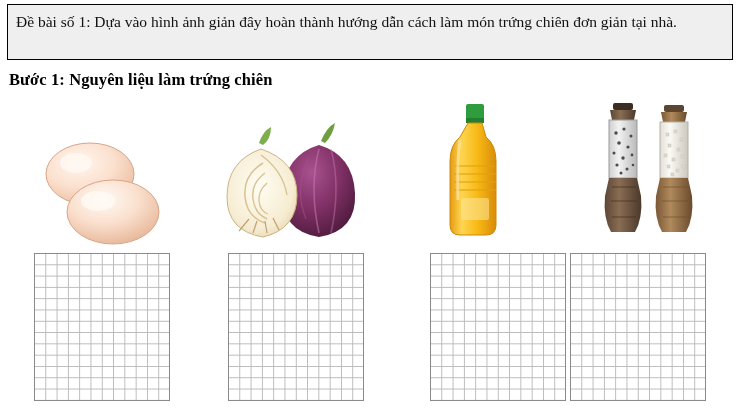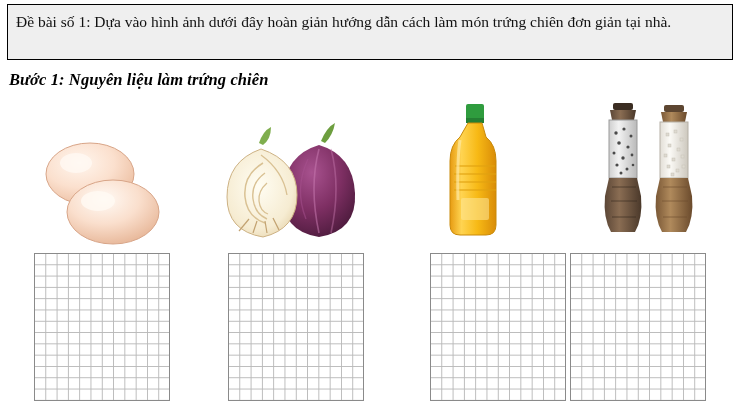--- a/index.html
+++ b/index.html
@@ -39,21 +39,20 @@
   
   .step-heading {
     position: absolute;
     left: 9px;
     top: 70px;
     font-family: "Liberation Serif", serif;
     font-size: 16.5px;
     font-weight: bold;
     color: #000;
     letter-spacing: .1px;
-    font-style: italic;
   }
 
   
   .image-row {
     position: absolute;
     left: 0;
     top: 95px;
     width: 740px;
     height: 155px;
   }
@@ -97,21 +96,21 @@
   .gbox-2 { left: 228px; }
   .gbox-3 { left: 430px; }
   .gbox-4 { left: 570px; }
 
   svg { display: block; }
 </style>
 </head>
 <body>
 
 <div class="prompt-box">
-  <div class="prompt-text">Đề bài số 1: Dựa vào hình ảnh dưới đây hoàn giản hướng dẫn cách làm món trứng chiên đơn giản tại nhà.</div>
+  <div class="prompt-text">Đề bài số 1: Dựa vào hình ảnh giản đây hoàn thành hướng dẫn cách làm món trứng chiên đơn giản tại nhà.</div>
 </div>
 
 <div class="step-heading">Bước 1: Nguyên liệu làm trứng chiên</div>
 
 <div class="image-row">
 
   <div class="img-cell cell-1">
     <svg width="150" height="120" viewBox="0 0 150 120">
       <defs>
         <radialGradient id="eggA" cx="38%" cy="32%" r="72%">

